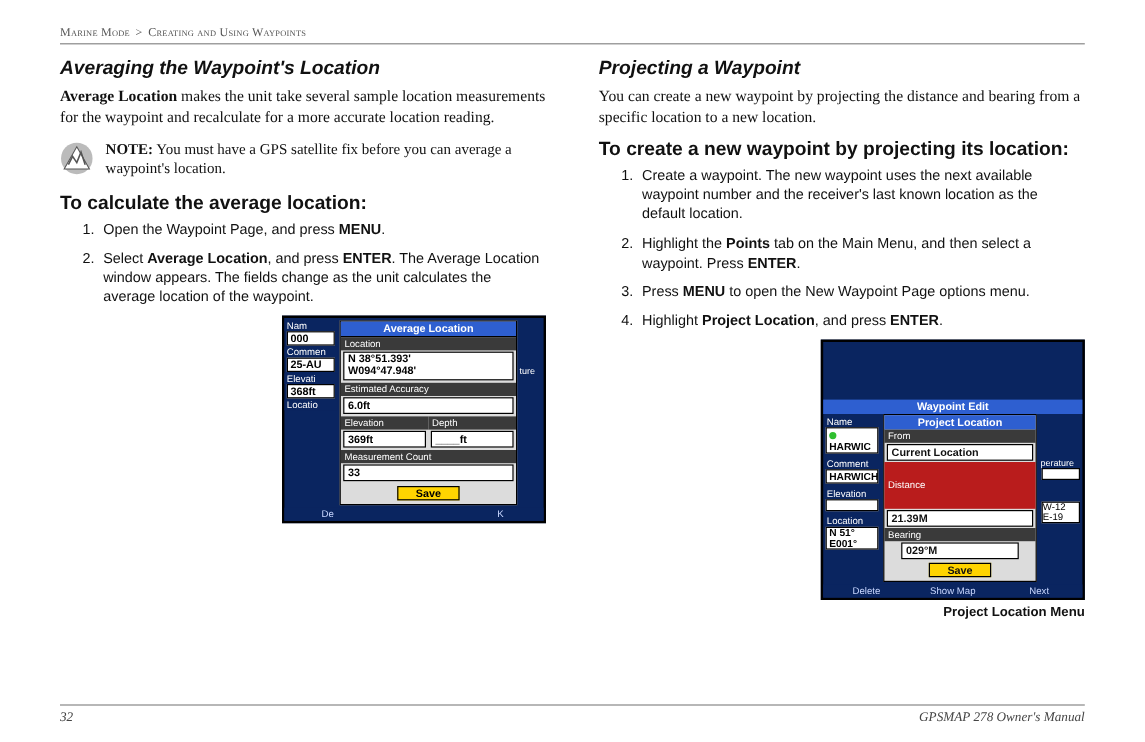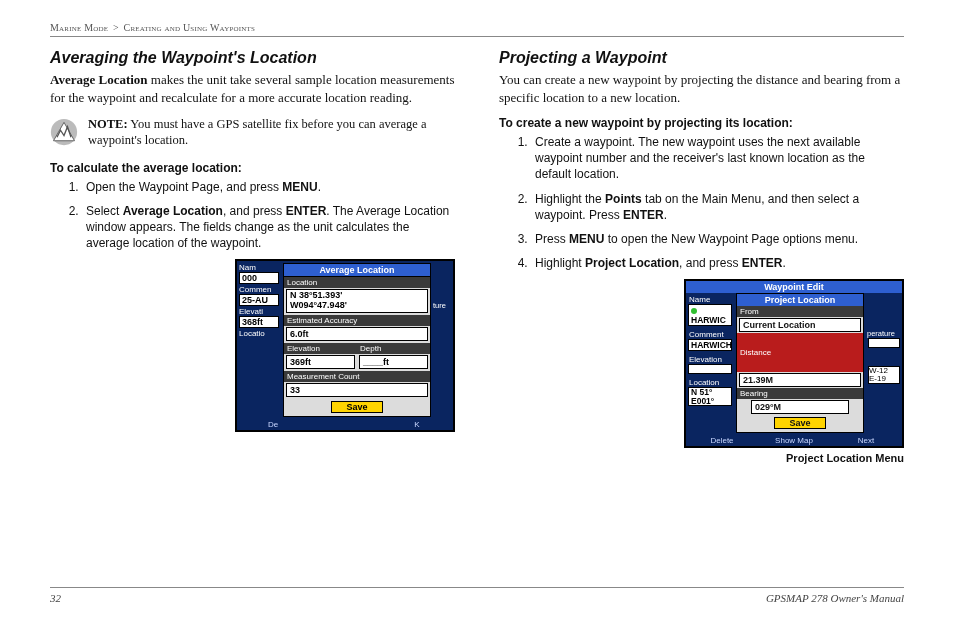--- a/index.html
+++ b/index.html
@@ -31,21 +31,21 @@
     margin-bottom: 4px;
     font-family: Arial, Helvetica, sans-serif;
   }
   p.lead { font-size: 13px; line-height: 1.35; margin-bottom: 10px; }
   .note-row { display: flex; align-items: center; gap: 10px; margin: 6px 0 12px 0; }
   .note-icon {
     width: 28px; height: 28px; flex: 0 0 28px;
     display:flex; align-items:center; justify-content:center;
   }
   .note-text { font-size: 12.5px; line-height: 1.3; }
-  .steps-title { font-family: Arial, Helvetica, sans-serif; font-weight: bold; font-size: 12px; margin-bottom: 4px; }
+  .steps-title { font-family: Arial, Helvetica, sans-serif; font-weight: bold; font-size: 16px; margin-bottom: 4px; }
   ol.steps { list-style: decimal; padding-left: 32px; font-family: Arial, Helvetica, sans-serif; font-size: 12px; line-height: 1.35; }
   ol.steps li { margin-bottom: 8px; padding-left: 4px; }
   .b { font-weight: bold; }
   .figwrap { display:flex; flex-direction:column; align-items:flex-end; margin: 6px 0 10px 0; }
   .caption { font-family: Arial, Helvetica, sans-serif; font-size: 11px; font-weight: bold; margin-top: 4px; }
 
   
   .screen {
     background: #0a2560; border: 2px solid #000; width: 220px;
     font-family: Arial, sans-serif; color:#000; font-size: 9px;
@@ -57,21 +57,21 @@
   .screen .panel .pval { background:#fff; border:1px solid #000; margin:1px 2px 2px 2px; padding:1px 3px; font-weight:bold; font-size:9px; }
   .screen .btnbar { display:flex; justify-content:center; padding:2px 0 3px 0; }
   .screen .ybtn { background:#ffd400; border:1px solid #000; font-weight:bold; font-size:9px; padding:0 14px; }
   .screen .softbar { display:flex; background:#0a2560; color:#c9d7ff; font-size:8px; }
   .screen .softbar > div { flex:1; text-align:center; padding:1px 0; }
 
   .screenB {
     background:#0a2560; border:2px solid #000; width:220px;
     font-family: Arial, sans-serif; font-size:9px;
   }
-  .screenB .topbar { background:#2e5fd0; color:#fff; font-weight:bold; text-align:center; font-size:9px; padding:1px 0;}
+  .screenB .topbar { background:#2e5fd0; color:#fff; font-weight:bold; text-align:center; font-size:9px; padding:1px 0;margin-top:48px;}
   .screenB .side { display:flex; }
   .screenB .left { width:48px; }
   .screenB .left .lab { color:#fff; font-size:8px; padding:2px 3px 0 3px; }
   .screenB .left .box { background:#fff; border:1px solid #000; margin:0 2px 2px 2px; padding:0 2px; font-weight:bold; font-size:8.5px; color:#000;}
   .screenB .mid { flex:1; }
   .screenB .mid .panel { background:#dcdcdc; border:1px solid #000; margin:0 2px 2px 2px;}
   .screenB .right { width:36px; }
   .screenB .right .lab { color:#fff; font-size:7.5px; padding:2px 1px 0 1px; text-align:left;}
   .screenB .right .box { background:#fff; border:1px solid #000; margin:0 2px 2px 2px; height:10px;}
   .screenB .softbar { display:flex; background:#0a2560; color:#c9d7ff; font-size:8px;}

